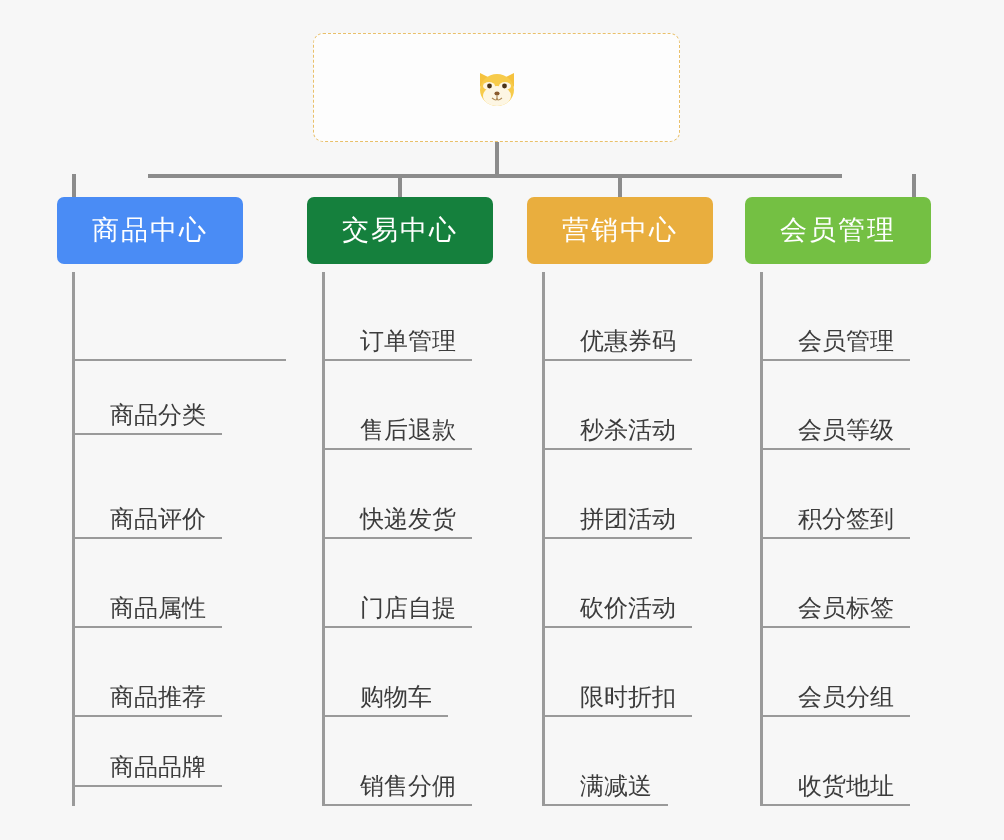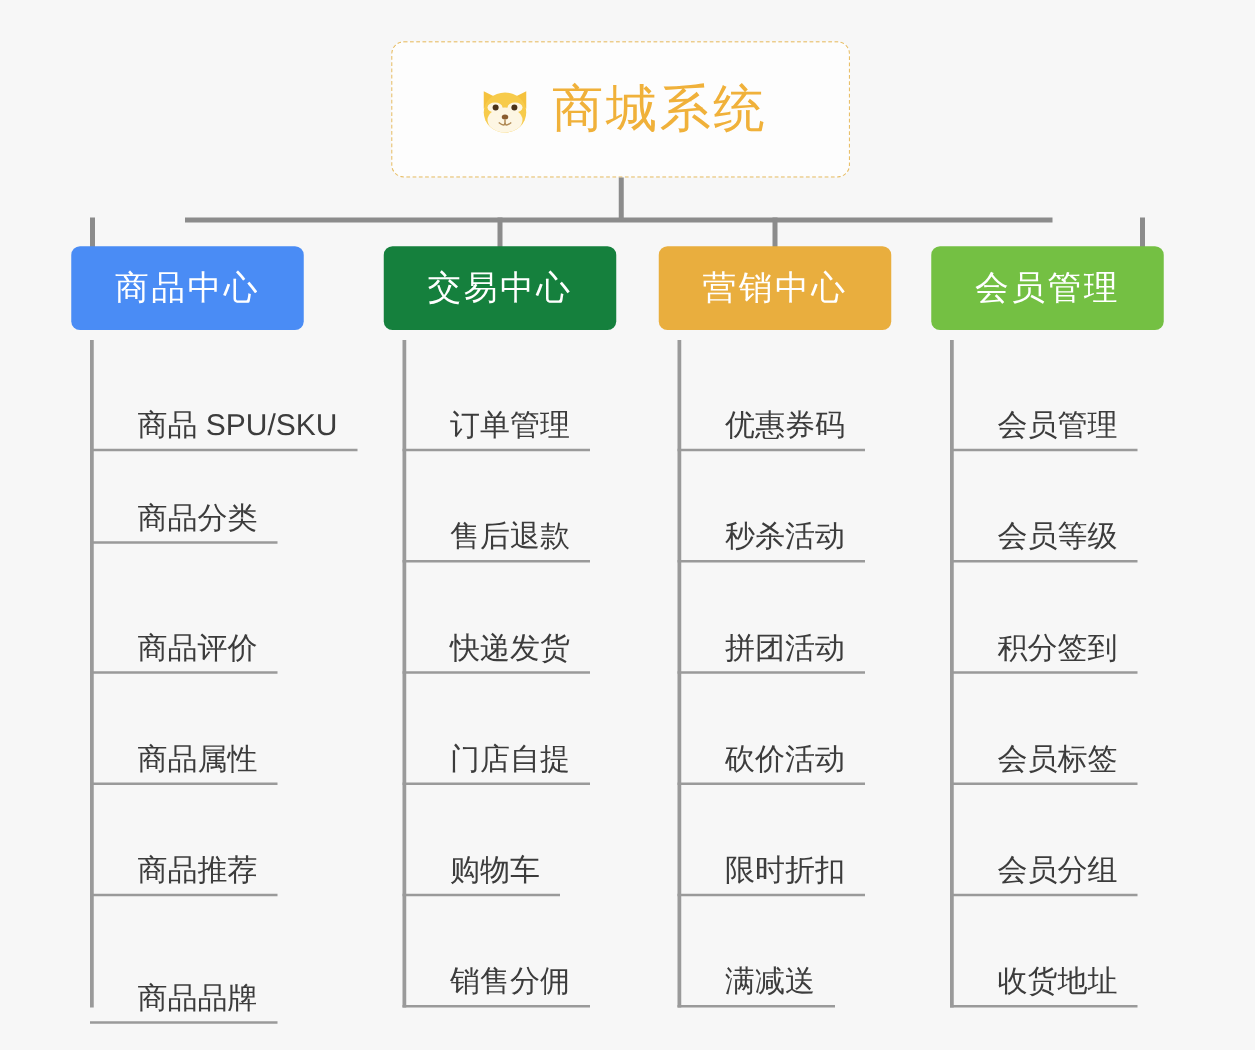--- a/index.html
+++ b/index.html
@@ -152,52 +152,50 @@
         <ellipse cx="16.5" cy="22" rx="2.4" ry="2.4" fill="#4a3218"></ellipse>
         <ellipse cx="31.5" cy="22" rx="2.4" ry="2.4" fill="#4a3218"></ellipse>
 
         <ellipse cx="24" cy="29.5" rx="2.6" ry="2" fill="#8a5c2e"></ellipse>
 
         <path d="M24 31.5 L24 34" stroke="#b08a55" stroke-width="1.2" fill="none"></path>
         <path d="M19 34 q5 4 5 0" stroke="#b08a55" stroke-width="1.2" fill="none"></path>
         <path d="M24 34 q0 4 5 0" stroke="#b08a55" stroke-width="1.2" fill="none"></path>
       </svg>
     </span>
-    <span class="root-title">商城系统</span>
   </div>
 
   <div class="conn conn-v-root"></div>
   <div class="conn conn-h-bus"></div>
 
   <div id="branches">
       <div class="conn conn-drop" style="left: 72px;"></div>
       <div class="cat-head" style="left: 57px; background: rgb(74, 140, 245);">商品中心</div>
       <div class="leaf-col" style="left: 72px;">
         <div class="leaf-spine" style="height: 534px;"></div>
         <div class="leaf-item" style="top: 0px; width: 214px;">
-          <div class="leaf-label">商品 SPU/SKU</div>
           <div class="leaf-underline" style="width: 214px;"></div>
         </div>
         <div class="leaf-item" style="top: 74px; width: 150px;">
           <div class="leaf-label">商品分类</div>
           <div class="leaf-underline" style="width: 150px;"></div>
         </div>
         <div class="leaf-item" style="top: 178px; width: 150px;">
           <div class="leaf-label">商品评价</div>
           <div class="leaf-underline" style="width: 150px;"></div>
         </div>
         <div class="leaf-item" style="top: 267px; width: 150px;">
           <div class="leaf-label">商品属性</div>
           <div class="leaf-underline" style="width: 150px;"></div>
         </div>
         <div class="leaf-item" style="top: 356px; width: 150px;">
           <div class="leaf-label">商品推荐</div>
           <div class="leaf-underline" style="width: 150px;"></div>
         </div>
-        <div class="leaf-item" style="top: 458px; width: 150px;">
+        <div class="leaf-item" style="top: 426px; width: 150px;">
           <div class="leaf-label">商品品牌</div>
           <div class="leaf-underline" style="width: 150px;"></div>
         </div>
       </div>
       <div class="conn conn-drop" style="left: 398px;"></div>
       <div class="cat-head" style="left: 307px; background: #15803d;">交易中心</div>
       <div class="leaf-col" style="left: 322px;">
         <div class="leaf-spine" style="height: 534px;"></div>
         <div class="leaf-item" style="top: 0px; width: 150px;">
           <div class="leaf-label">订单管理</div>

